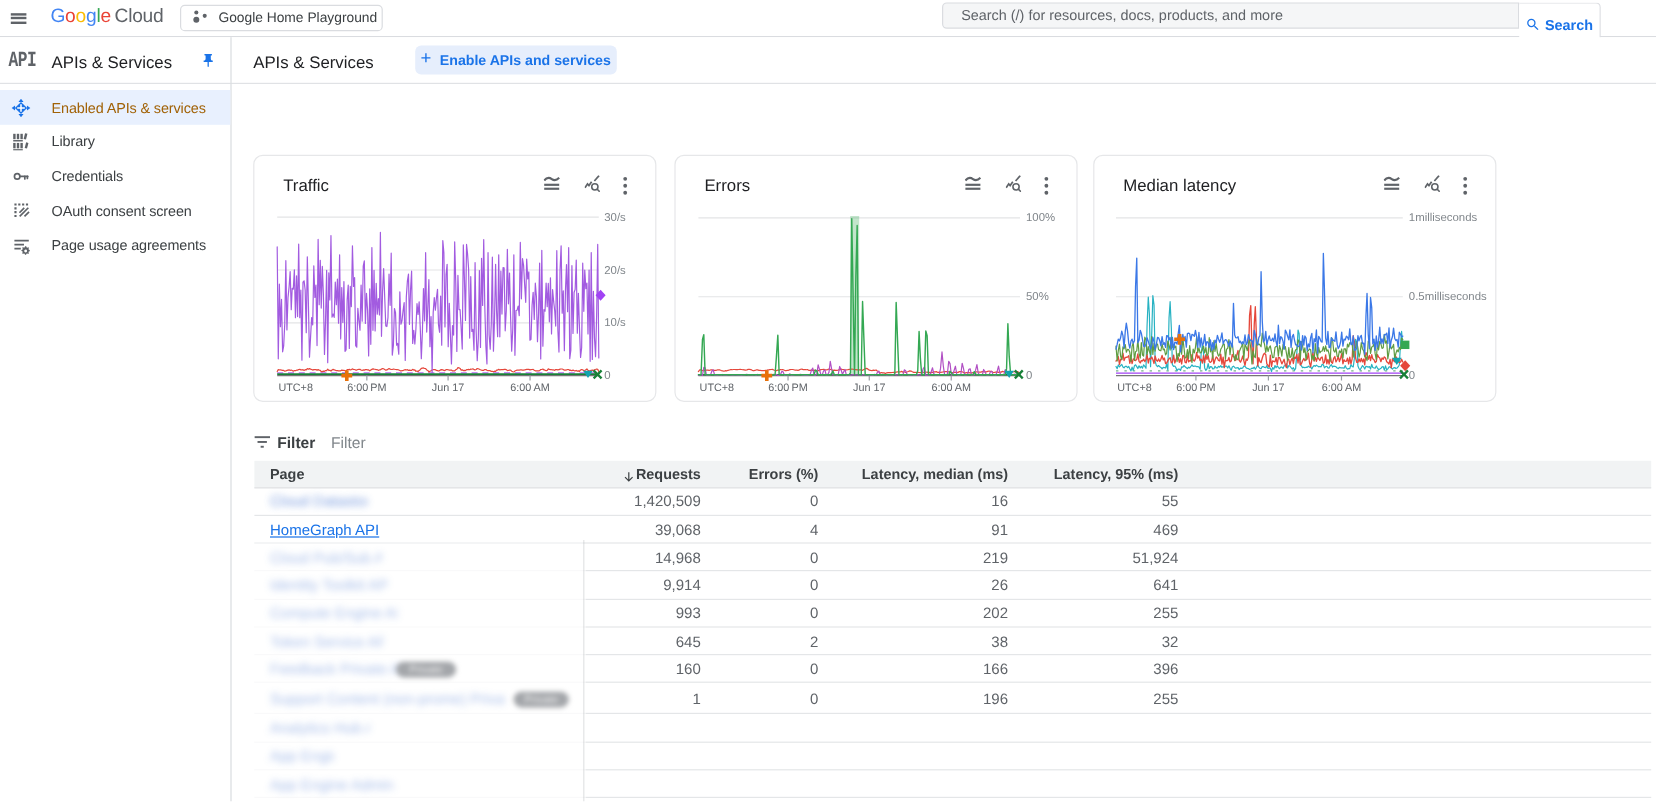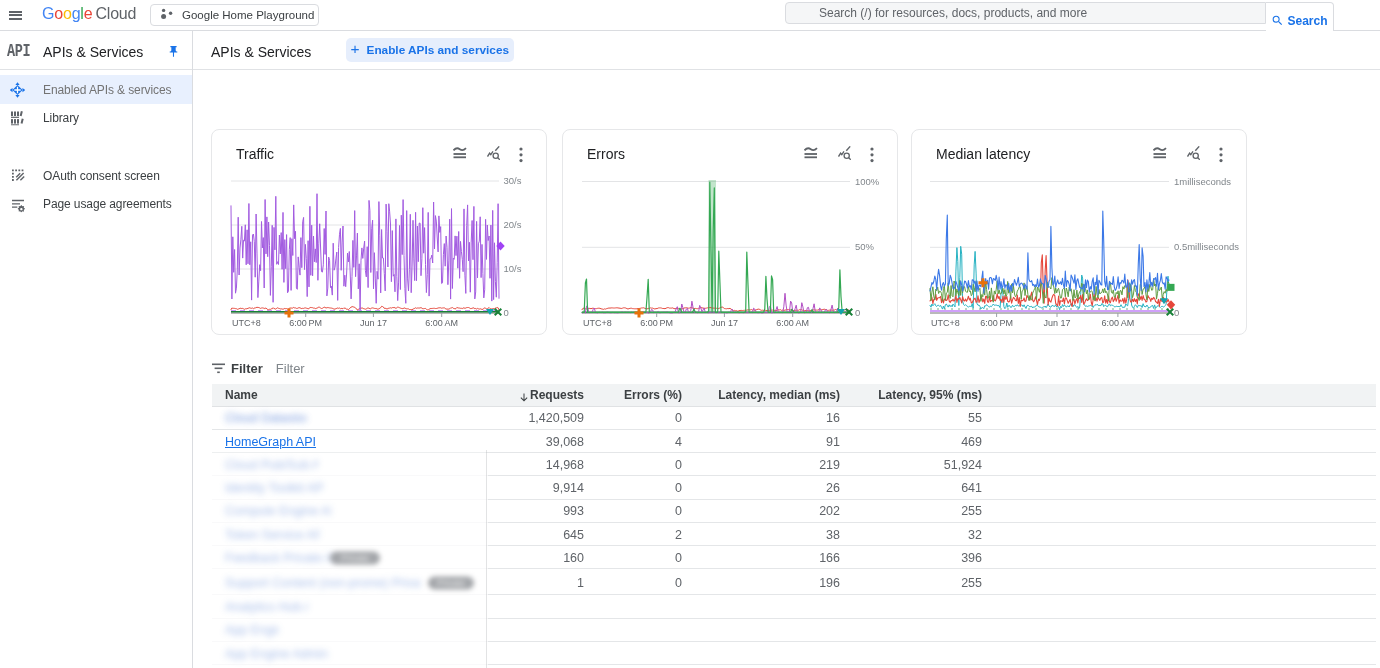--- a/index.html
+++ b/index.html
@@ -12,21 +12,21 @@
   border-bottom:1px solid #dadce0; background:#fff; }
 #burger div { width:13px; height:2px; background:#5f6368; margin-bottom:1.9px; }
 #gclogo { position:absolute; left:42px; top:4.5px; font-size:16px; letter-spacing:-0.2px; }
 #gclogo .cl { color:#5f6368; margin-left:3px; }
 #projbtn { position:absolute; left:150px; top:3.5px; width:169px; height:22px;
   border:1px solid #dadce0; border-radius:4px; display:flex; align-items:center;
   font-size:11.5px; color:#3c4043; font-weight:500; white-space:nowrap; }
 #searchwrap { position:absolute; left:785px; top:2px; width:549px; height:22px; }
 #searchbox { position:absolute; left:0; top:0; width:481px; height:22px;
   background:#f5f6f7; border:1px solid #dadce0; border-radius:4px 0 0 4px;
-  font-size:12px; color:#5f6368; line-height:21px; padding-left:33px; }
+  font-size:12px; color:#5f6368; line-height:21px; padding-left:15px; }
 #searchbtn { position:absolute; left:481px; top:0; width:68px; height:37px;
   background:#fff; border:1px solid #dadce0; border-left:none; border-radius:0 4px 4px 0;
   font-size:12px; font-weight:700; color:#1a73e8; display:flex; align-items:center; justify-content:center; gap:3px; }
 
 
 #secbar { position:absolute; left:0; top:31px; width:1380px; height:39px;
   border-bottom:1px solid #e0e2e5; background:#fff; }
 #apilogo { position:absolute; left:7px; top:40.5px; font-family:"Liberation Mono",monospace;
   font-weight:700; font-size:18px; color:#5f6368; letter-spacing:-0.5px;
   transform:scaleX(0.75); transform-origin:left center; }
@@ -38,21 +38,21 @@
 #enablebtn .plus { font-size:15.5px; font-weight:400; margin-top:-1.5px; }
 
 
 #sidebar { position:absolute; left:0; top:71px; width:192px; height:597px; background:#fff; }
 #sidediv { position:absolute; left:192px; top:31px; width:1px; height:637px; background:#dadce0; }
 .navitem { position:absolute; left:0; width:192px; height:28.7px; display:flex; align-items:center; }
 .navitem.sel { background:#e8f0fe; }
 .nico { position:absolute; left:9px; top:50%; transform:translateY(-50%); width:17px; height:17px;
   display:flex; align-items:center; justify-content:center; }
 .nlabel { position:absolute; left:43px; font-size:12px; color:#3c4043; letter-spacing:-0.1px; }
-.navitem.sel .nlabel { color:#737373;text-align:right; }
+.navitem.sel .nlabel { color:#a16207;text-align:right; }
 
 
 .card { position:absolute; top:128.5px; width:335.5px; height:206px; background:#fff;
   border:1px solid #e6e7e9; border-radius:8px;padding-left:10px; }
 .ctitle { position:absolute; left:24px; top:16px; font-size:14px; color:#202124; }
 .cicon { position:absolute; }
 
 
 #filterrow { position:absolute; left:212px; top:358px; height:21px; display:flex; align-items:center; }
 #tablehead { position:absolute; left:212px; top:383.5px; width:1164px; height:23.1px;
@@ -129,20 +129,31 @@
           <rect x="10.3" y="0.6" width="2" height="4.9" transform="rotate(14 11 3)"></rect>
           <rect x="1" y="6.2" width="8" height="1.2"></rect>
           <rect x="1" y="8.6" width="2" height="4.5"></rect>
           <rect x="4" y="8.6" width="2" height="4.5"></rect>
           <rect x="7" y="8.6" width="2" height="4.5"></rect>
           <rect x="11.3" y="8.2" width="2" height="4.9" transform="rotate(14 12 10)"></rect>
           <rect x="1" y="13.8" width="8" height="1.2"></rect>
         </svg>
       </span>
       <span class="nlabel">Library</span>
+    </div>
+<div class="navitem" style="top:132.6px">
+      <span class="nico">
+        <svg width="17" height="17" viewBox="0 0 24 24" fill="none" stroke="#5f6368" stroke-width="2">
+          <circle cx="7.5" cy="12" r="3.2"></circle>
+          <path d="M10.7 12 H20" stroke-linecap="round"></path>
+          <path d="M16.5 12 v3" stroke-linecap="round"></path>
+          <path d="M19.5 12 v2.4" stroke-linecap="round"></path>
+        </svg>
+      </span>
+      <span class="nlabel">Credentials</span>
     </div>
 <div class="navitem" style="top:161.3px">
       <span class="nico">
         <svg width="14" height="14" viewBox="0 0 14 14" fill="#5f6368">
           <path d="M1 1h1.8v1.8H1zM4.2 1H6v1.8H4.2zM7.4 1h1.8v1.8H7.4zM10.6 1h1.8v1.8h-1.8zM1 4.2h1.8V6H1zM1 7.4h1.8v1.8H1zM1 10.6h1.8v1.8H1z"></path>
           <g stroke="#5f6368" stroke-width="1.4">
             <line x1="12.6" y1="4.6" x2="5.4" y2="11.8"></line>
             <line x1="13.2" y1="8" x2="9.4" y2="11.8"></line>
             <line x1="9.2" y1="4.8" x2="5.2" y2="8.8"></line>
           </g>
@@ -298,21 +309,21 @@
           <rect x="0" y="0.5" width="13" height="1.6"></rect>
           <rect x="2.6" y="4.5" width="7.8" height="1.6"></rect>
           <rect x="5.2" y="8.5" width="2.6" height="1.6"></rect>
         </svg>
       </span>
   <span style="font-size:13px;font-weight:700;color:#3c4043">Filter</span>
   <span style="font-size:13px;color:#80868b;margin-left:13px">Filter</span>
 </div>
 
 <div id="tablehead">
-  <span class="h" style="left:13px">Name</span>
+  <span class="h" style="left:13px">Page</span>
   <span class="h" style="left:306px;width:66px;text-align:right"><span style="position:absolute;left:0px;top:5.5px"><svg width="12" height="13" viewBox="0 0 24 24" fill="#3c4043">
             <path d="M11 4h2v12.17l4.59-4.58L19 13l-7 7-7-7 1.41-1.41L11 16.17z"></path>
           </svg></span>Requests</span>
   <span class="h" style="left:404px;width:66px;text-align:right">Errors (%)</span>
   <span class="h" style="left:488px;width:140px;text-align:right">Latency, median (ms)</span>
   <span class="h" style="left:650px;width:120px;text-align:right">Latency, 95% (ms)</span>
 </div>
 
 <div class="trow" style="top:406.6px;height:23.25px">
       <span class="blurname" style="width:81px">Cloud Datastore API</span>

